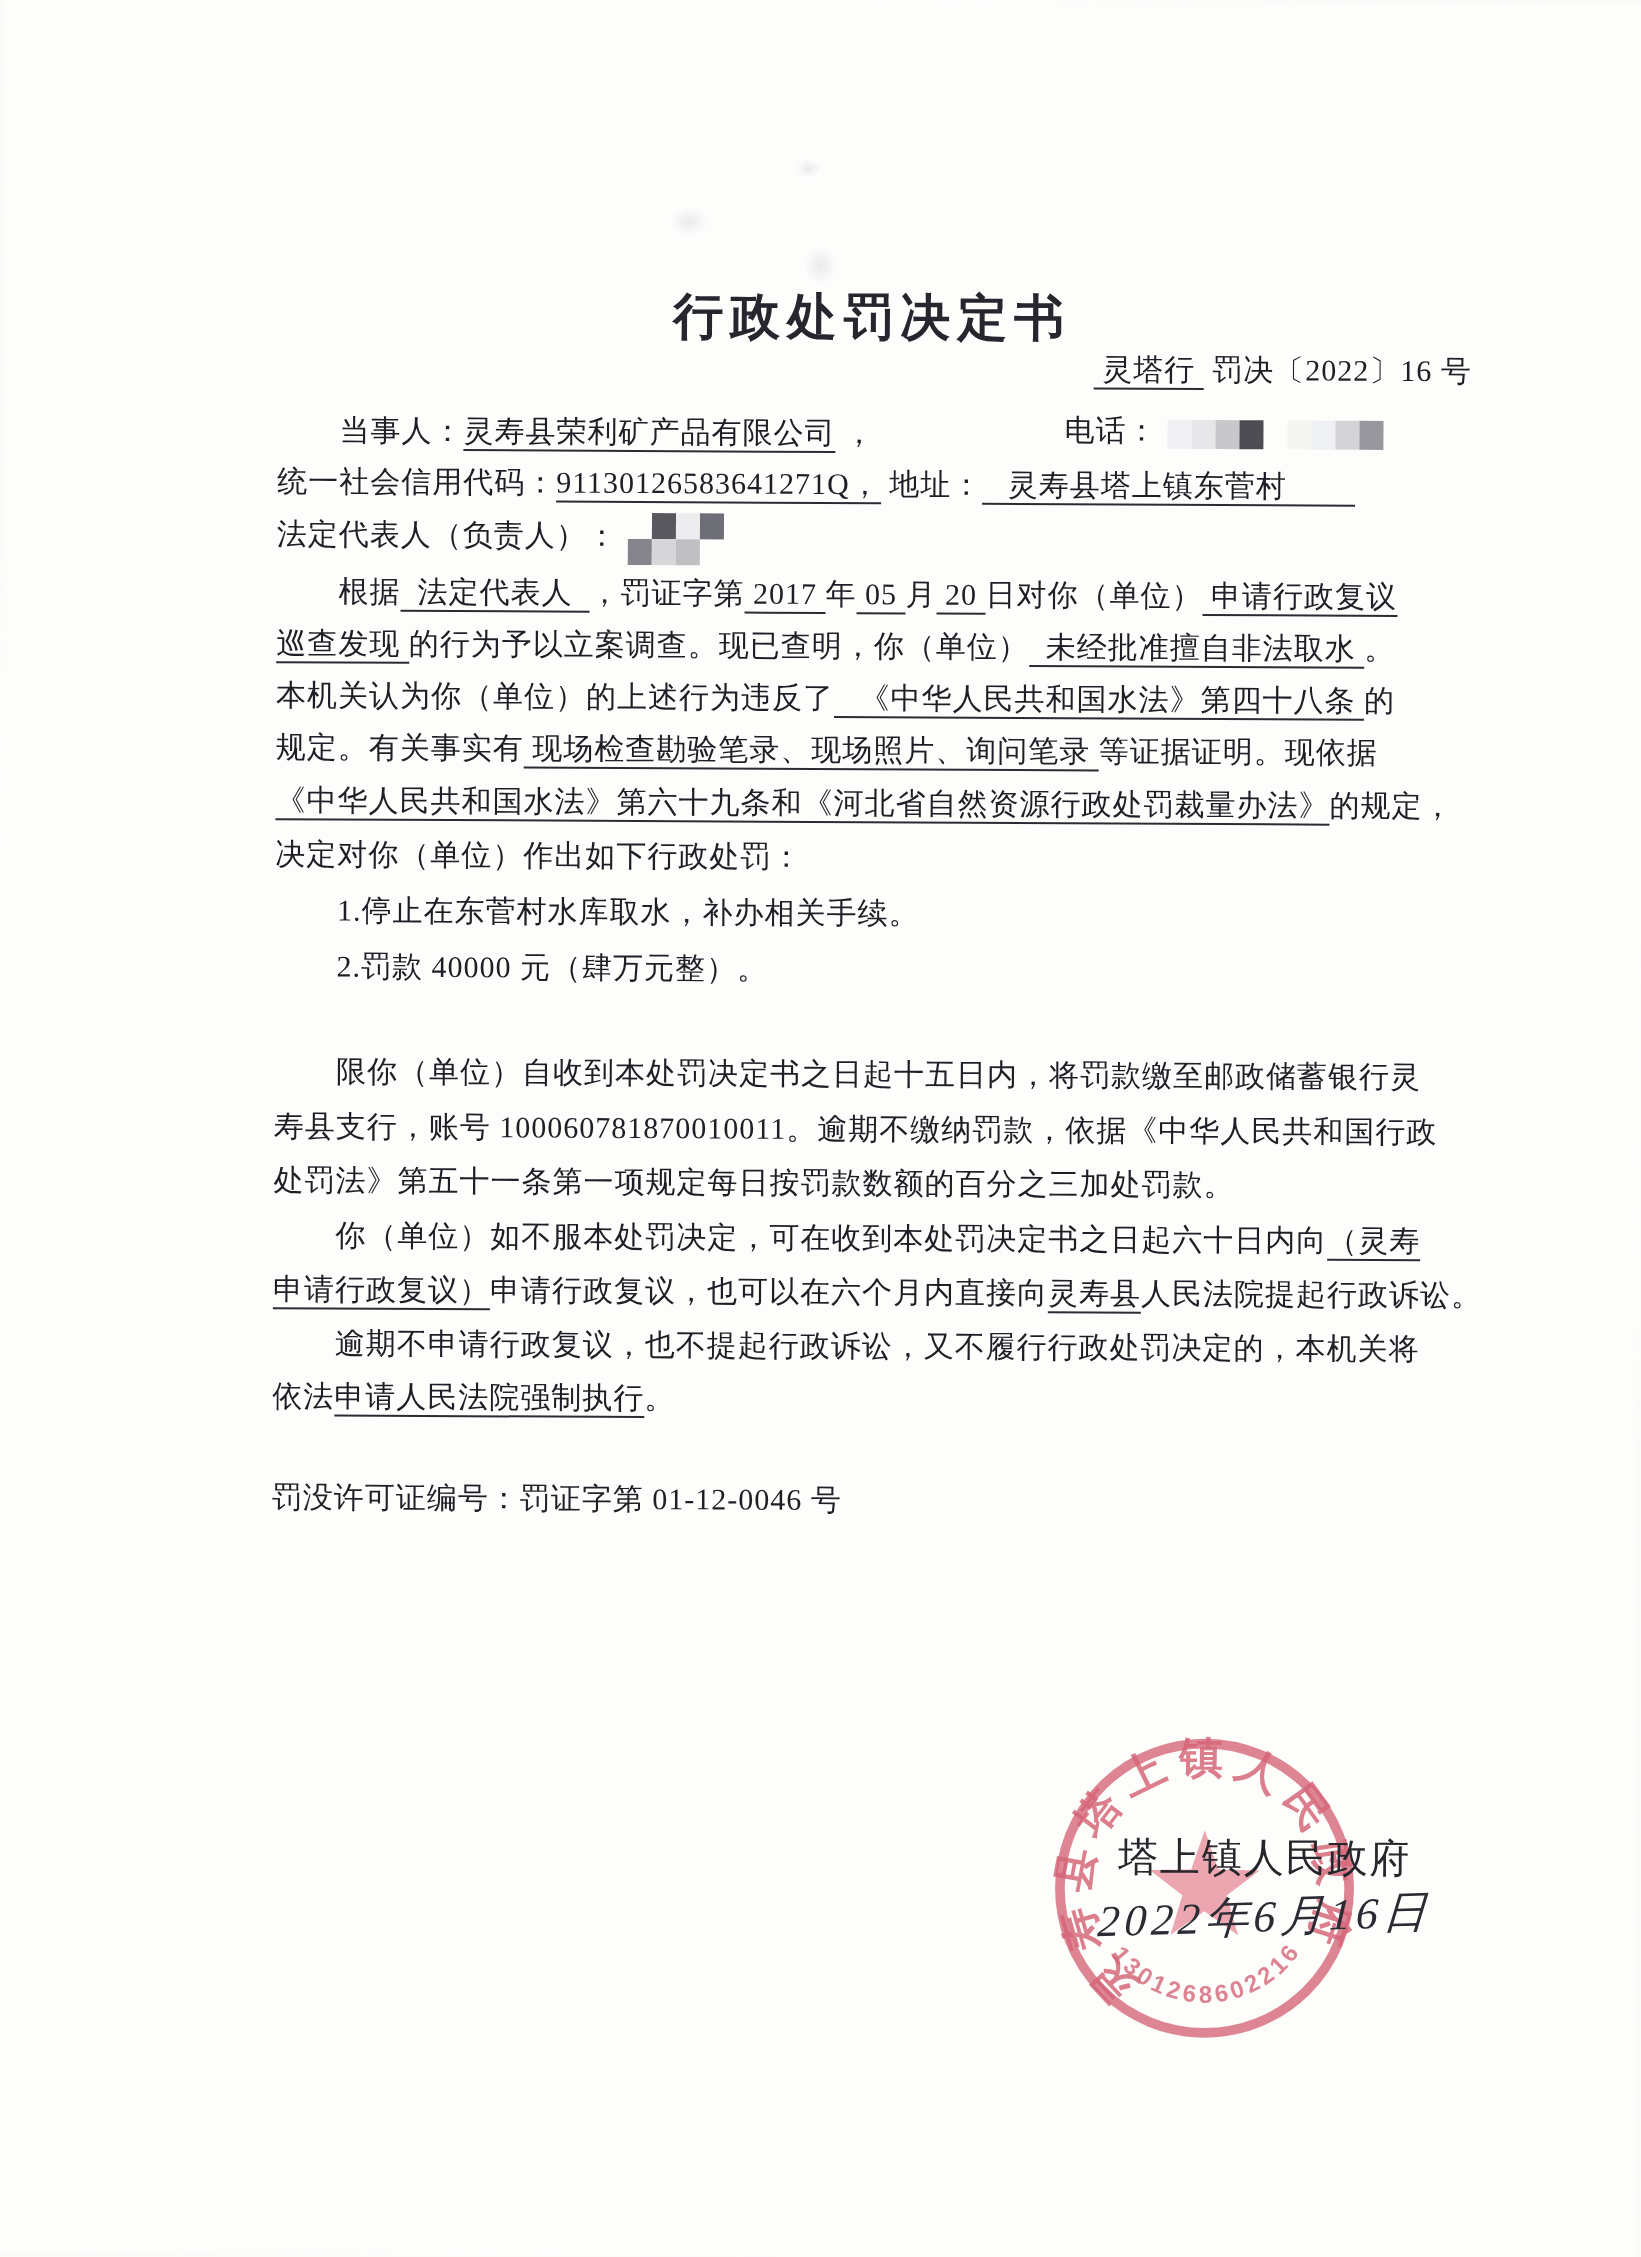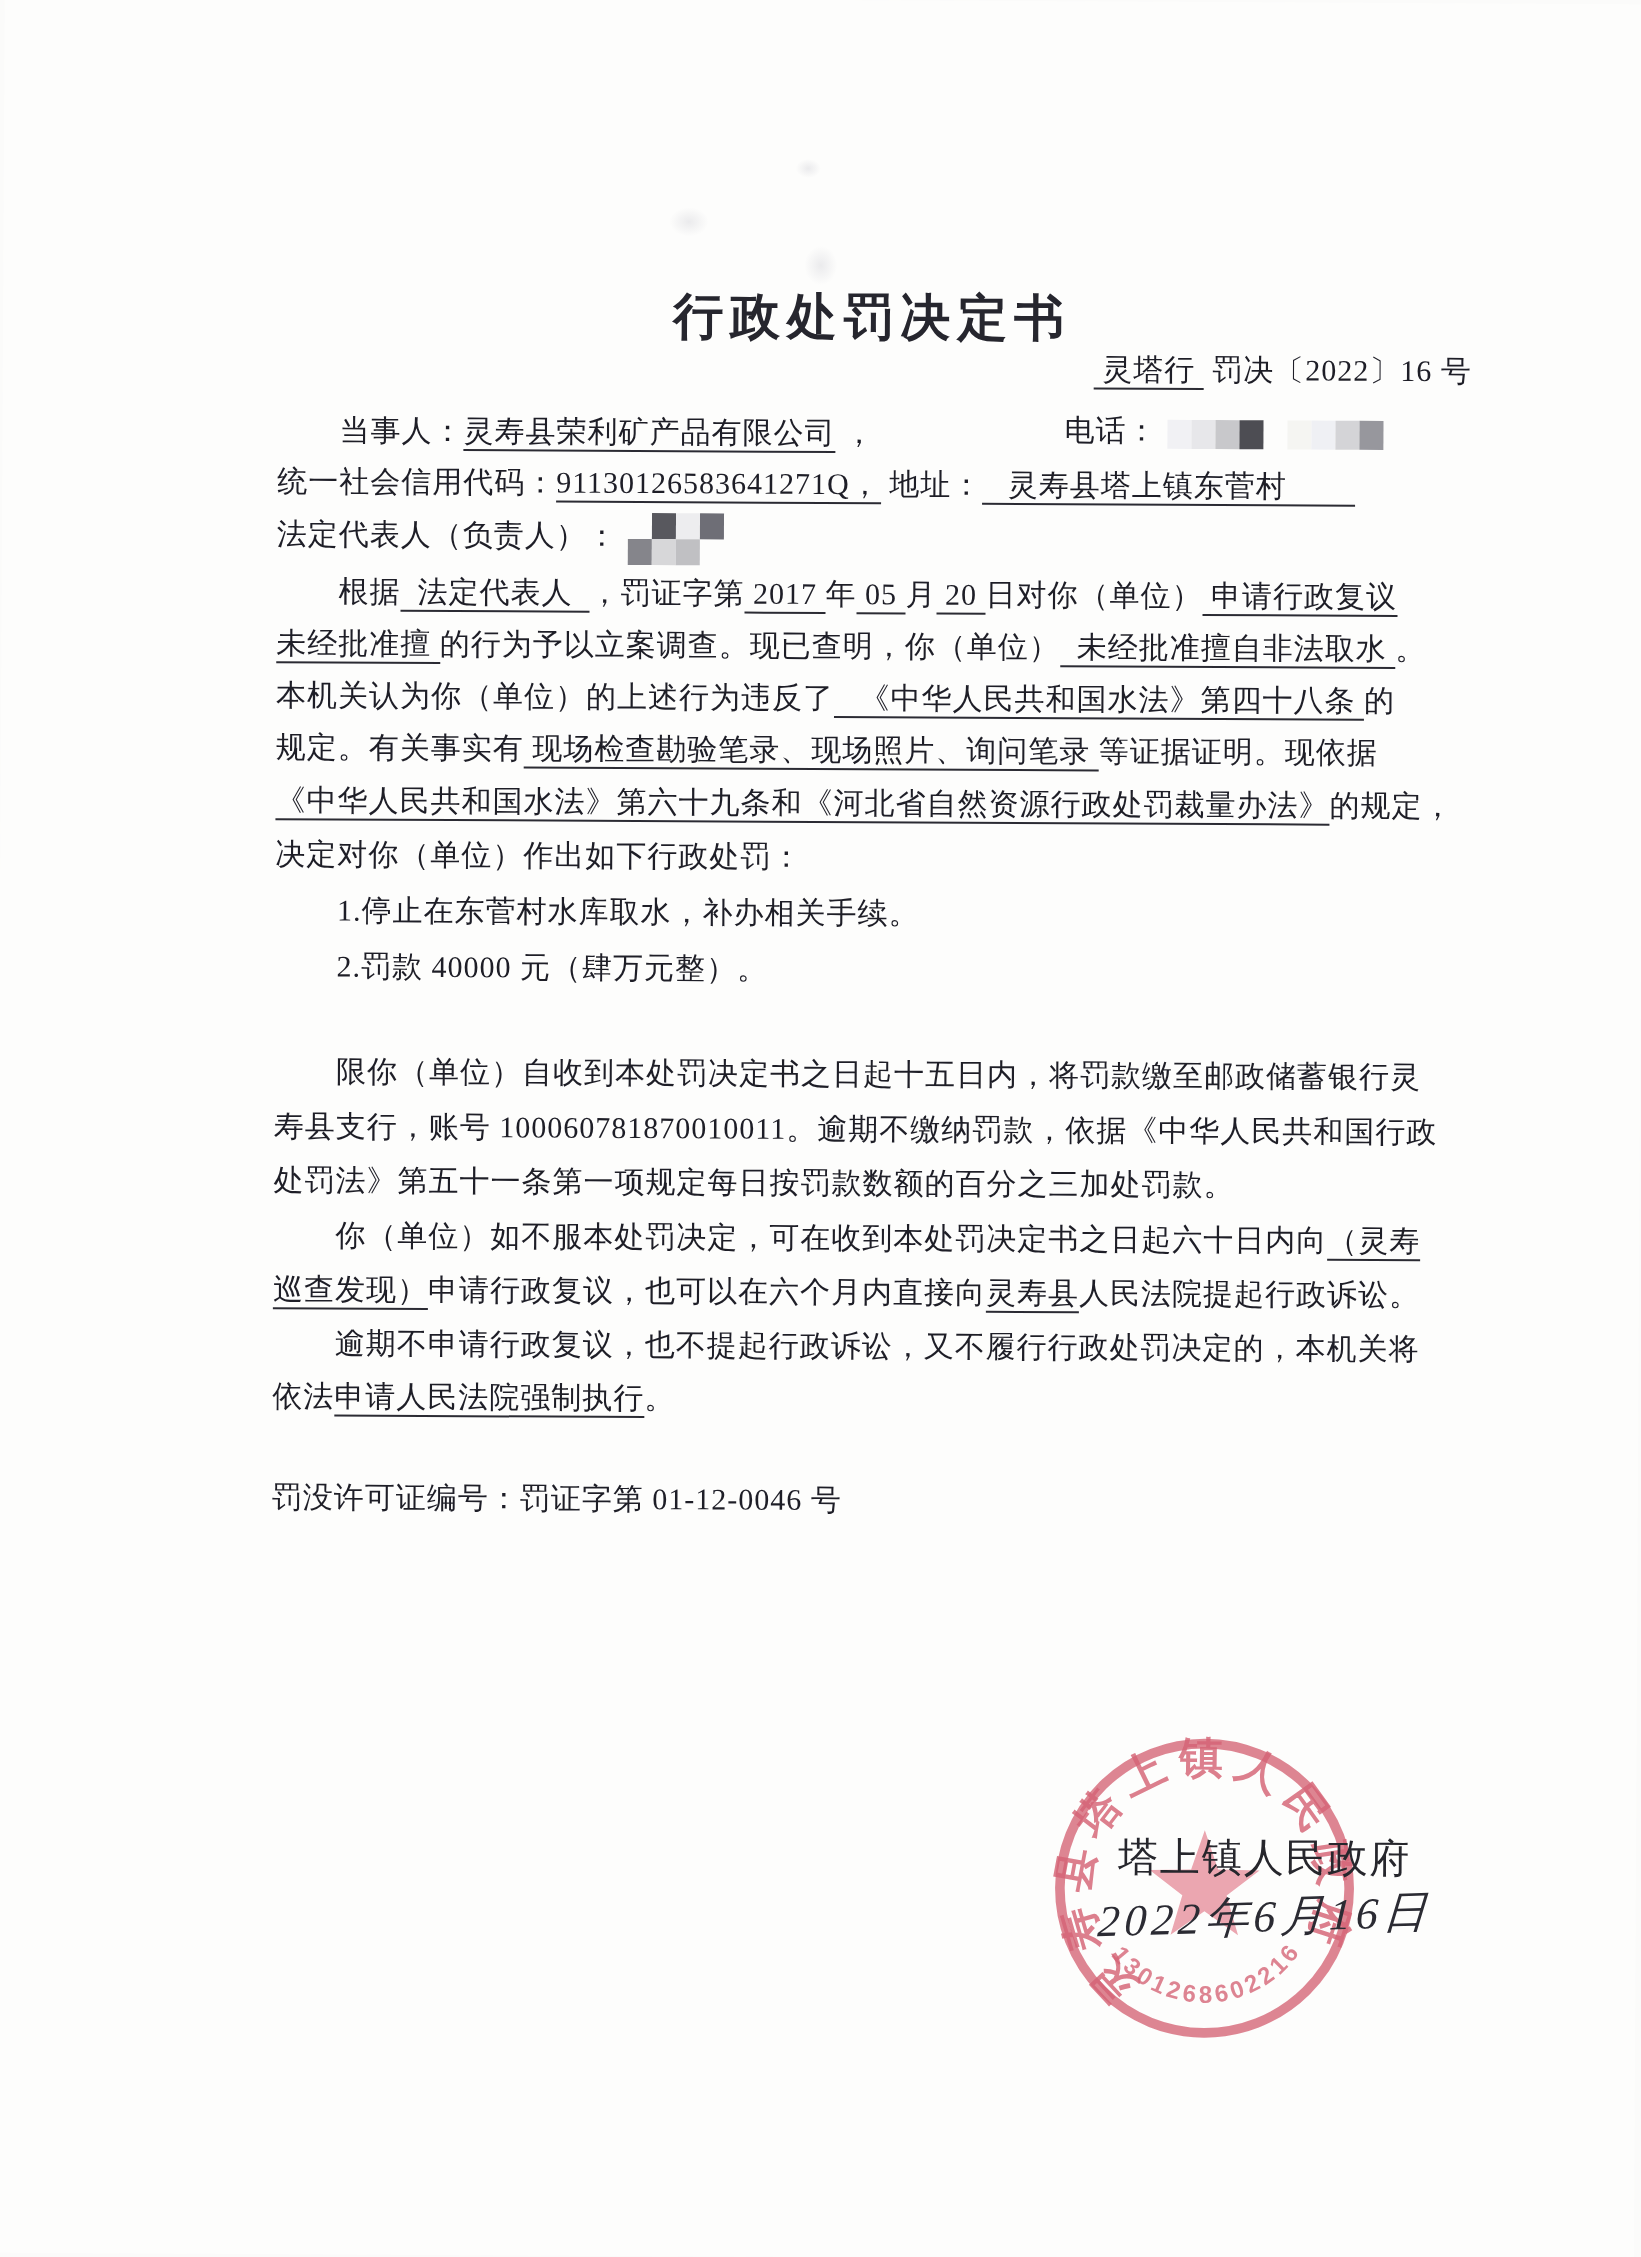--- a/index.html
+++ b/index.html
@@ -64,32 +64,32 @@
   <div class="doc-title">行政处罚决定书</div>
 
   <div class="line docno"><span class="u"> 灵塔行 </span><span> 罚决〔2022〕16 号</span></div>
 
   <div class="line" style="top:413px;left:337px;"><span>当事人：</span><span class="u">灵寿县荣利矿产品有限公司</span><span> ，</span></div>
   <div class="line" style="top:409px;left:1062px;"><span>电话：</span><span class="mosaic"><span class="mrow"><i style="background: rgb(241, 241, 244);"></i><i style="background: rgb(231, 231, 234);"></i><i style="background: rgb(200, 200, 203);"></i><i style="background: rgb(77, 77, 83);"></i><i style="background: transparent;"></i><i style="background: rgb(245, 245, 242);"></i><i style="background: rgb(239, 240, 244);"></i><i style="background: rgb(212, 212, 215);"></i><i style="background: rgb(151, 151, 157);"></i></span></span></div>
   <div class="line" style="top:464px;left:275px;"><span>统一社会信用代码：</span><span class="u">91130126583641271Q，</span><span> 地址：</span><span class="u">   灵寿县塔上镇东菅村        </span></div>
   <div class="line" style="top:514px;left:275px;"><span>法定代表人（负责人）：</span><span class="mosaic tall"><span class="mrow"><i style="background: transparent;"></i><i style="background: rgb(88, 88, 94);"></i><i style="background: rgb(237, 237, 239);"></i><i style="background: rgb(110, 110, 118);"></i></span><span class="mrow"><i style="background: rgb(133, 133, 139);"></i><i style="background: rgb(215, 215, 217);"></i><i style="background: rgb(192, 192, 195);"></i><i style="background: transparent;"></i></span></span></div>
 
   <div class="line" style="top:574px;left:337px;"><span>根据</span><span class="u">  法定代表人  </span><span>，罚证字第</span><span class="u"> 2017 </span><span>年</span><span class="u"> 05 </span><span>月</span><span class="u"> 20 </span><span>日对你（单位）</span><span class="u"> 申请行政复议</span></div>
-  <div class="line" style="top:626px;left:275px;"><span class="u">未经批准擅 </span><span>的行为予以立案调查。现已查明，你（单位）</span><span class="u">  未经批准擅自非法取水 </span><span>。</span></div>
+  <div class="line" style="top:626px;left:275px;"><span class="u">巡查发现 </span><span>的行为予以立案调查。现已查明，你（单位）</span><span class="u">  未经批准擅自非法取水 </span><span>。</span></div>
   <div class="line" style="top:678px;left:275px;"><span>本机关认为你（单位）的上述行为违反了</span><span class="u">   《中华人民共和国水法》第四十八条 </span><span>的</span></div>
   <div class="line" style="top:730px;left:275px;"><span>规定。有关事实有</span><span class="u"> 现场检查勘验笔录、现场照片、询问笔录 </span><span>等证据证明。现依据</span></div>
   <div class="line" style="top:783px;left:275px;"><span class="u">《中华人民共和国水法》第六十九条和《河北省自然资源行政处罚裁量办法》</span><span>的规定，</span></div>
   <div class="line" style="top:837px;left:275px;"><span>决定对你（单位）作出如下行政处罚：</span></div>
   <div class="line" style="top:893px;left:337px;"><span>1.停止在东菅村水库取水，补办相关手续。</span></div>
   <div class="line" style="top:949px;left:337px;"><span>2.罚款 40000 元（肆万元整）。</span></div>
   <div class="line" style="top:1054px;left:337px;"><span>限你（单位）自收到本处罚决定书之日起十五日内，将罚款缴至邮政储蓄银行灵</span></div>
   <div class="line" style="top:1109px;left:275px;"><span>寿县支行，账号 100060781870010011。逾期不缴纳罚款，依据《中华人民共和国行政</span></div>
   <div class="line" style="top:1163px;left:275px;"><span>处罚法》第五十一条第一项规定每日按罚款数额的百分之三加处罚款。</span></div>
   <div class="line" style="top:1218px;left:337px;"><span>你（单位）如不服本处罚决定，可在收到本处罚决定书之日起六十日内向</span><span class="u">（灵寿</span></div>
-  <div class="line" style="top:1272px;left:275px;"><span class="u">巡查发现）</span><span>申请行政复议，也可以在六个月内直接向</span><span class="u">灵寿县</span><span>人民法院提起行政诉讼。</span></div>
+  <div class="line" style="top:1272px;left:275px;"><span class="u">申请行政复议）</span><span>申请行政复议，也可以在六个月内直接向</span><span class="u">灵寿县</span><span>人民法院提起行政诉讼。</span></div>
   <div class="line" style="top:1326px;left:337px;"><span>逾期不申请行政复议，也不提起行政诉讼，又不履行行政处罚决定的，本机关将</span></div>
   <div class="line" style="top:1379px;left:275px;"><span>依法</span><span class="u">申请人民法院强制执行</span><span>。</span></div>
 
   <div class="line" style="top:1480px;left:275px;"><span>罚没许可证编号：罚证字第 01-12-0046 号</span></div>
 
   <div class="seal-wrap">
     <svg width="319" height="323" viewBox="0 0 330 335">
       <circle cx="160" cy="162" r="150" fill="none" stroke-width="10" opacity="0.78" class="seal-red-stroke" stroke="#d4586c"></circle>
       <polygon points="160,102 174,142.6 217,143.4 183,169.4 195,210.5 160,186 125,210.5 137,169.4 103,143.4 146,142.6" opacity="0.75" class="seal-star-fill" fill="#e4808f"></polygon>
       <path id="ringPath" d="M 160,282 A 120,120 0 1,1 160,42 A 120,120 0 1,1 160,282" fill="none"></path>

